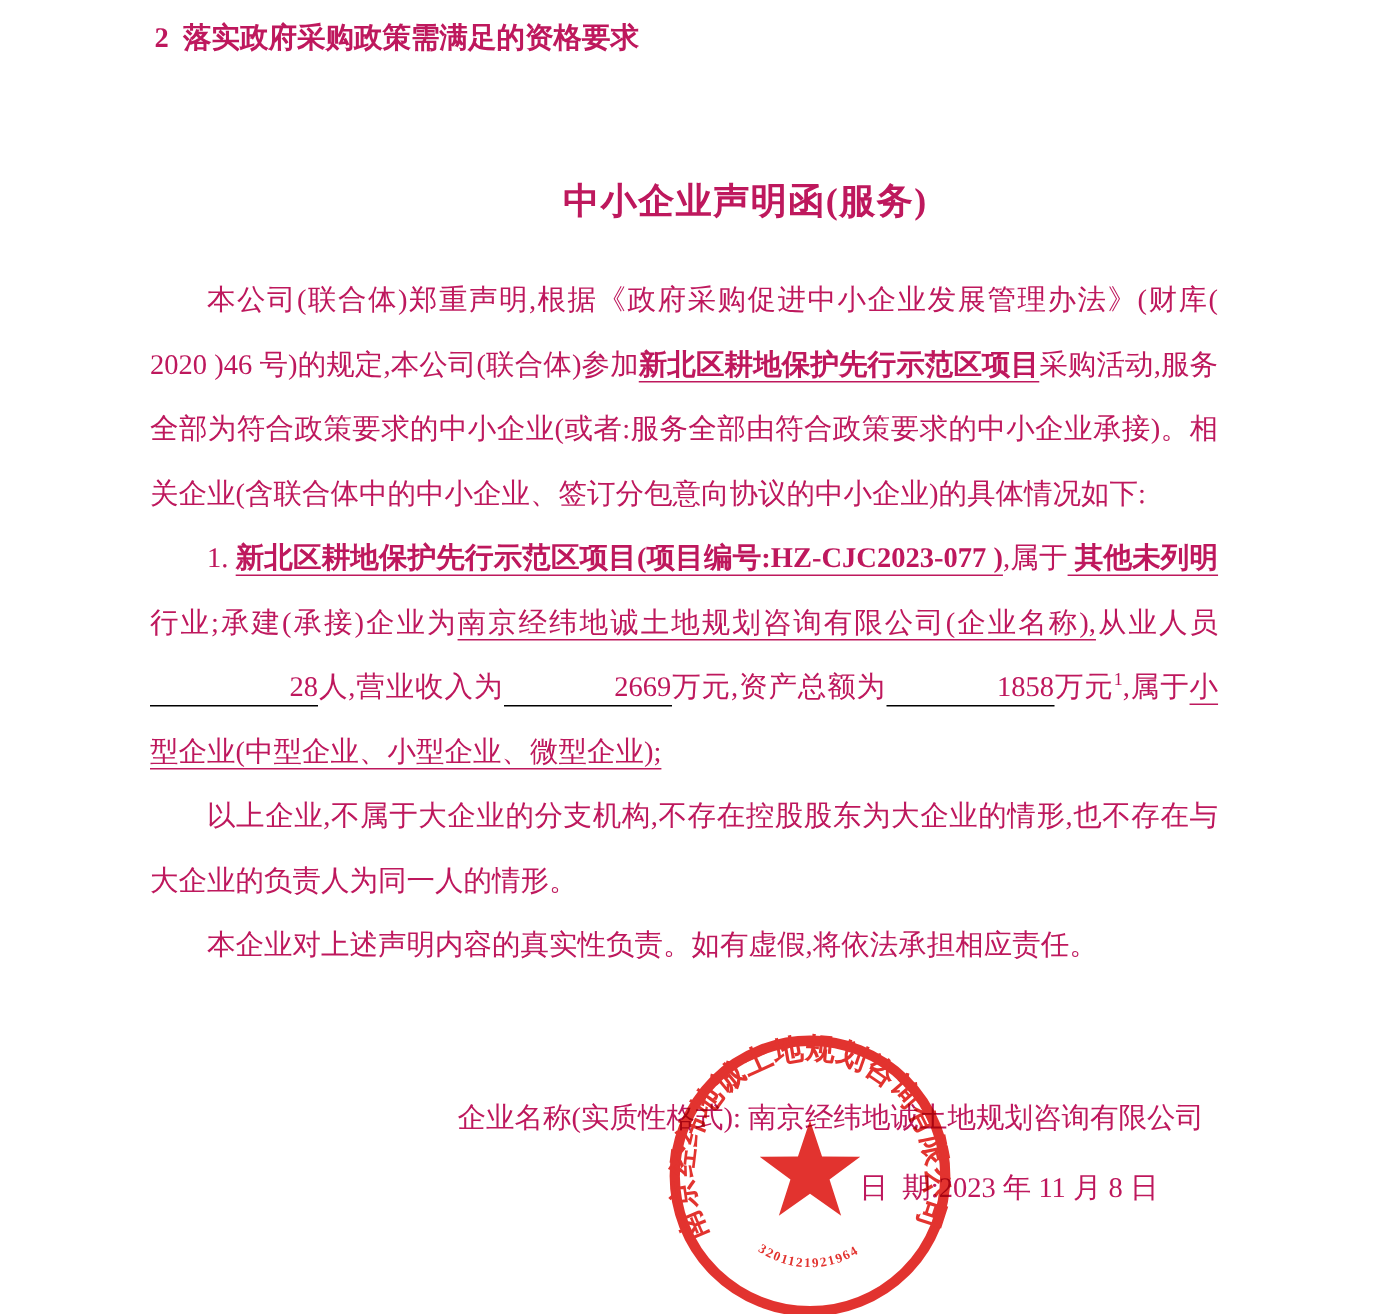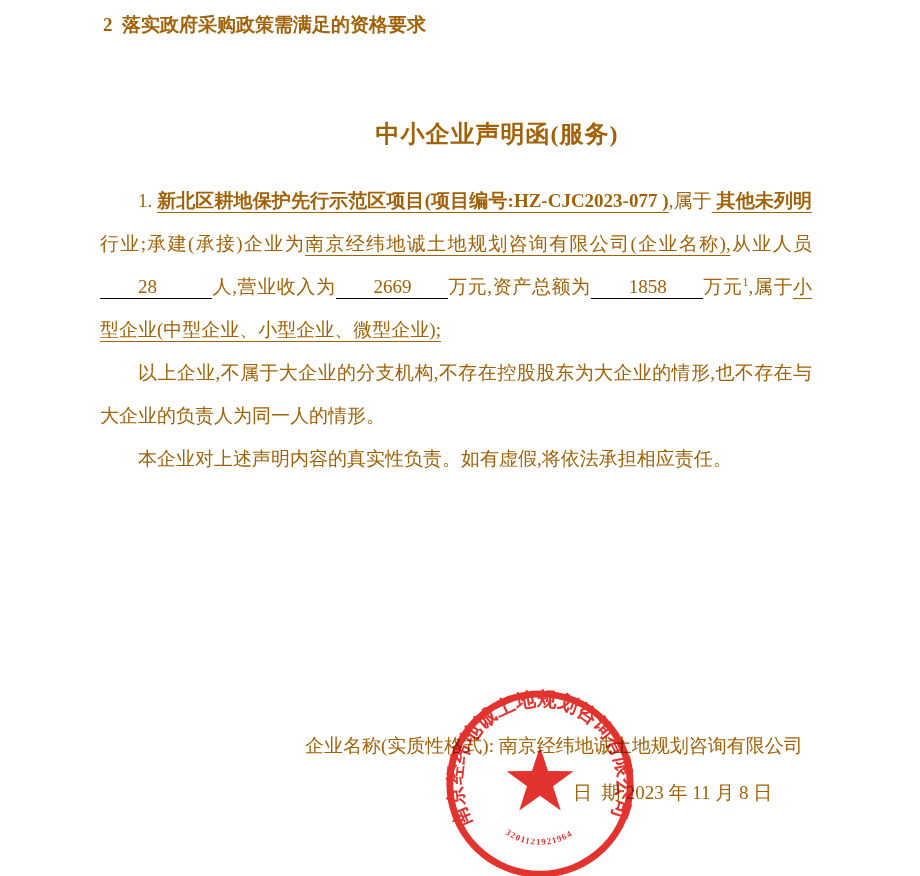--- a/index.html
+++ b/index.html
@@ -1,20 +1,20 @@
 <!DOCTYPE html>
 <html><head>
 <meta charset="utf-8">
 <style>
   html,body { margin:0; padding:0; background:#ffffff; }
   .page {
     position:relative;
     width:920px; height:876px;
     background:#ffffff;
-    color:#a16207;
+    color:#be185d;
     font-family:"Liberation Serif","DejaVu Serif",serif;
     overflow:hidden;
   }
   .heading1 {
     position:absolute; left:103px; top:12px;
     font-size:19px; font-weight:bold; white-space:pre;
   }
   .heading2 {
     position:absolute; left:103px; top:54px;
     font-size:19px; font-weight:bold; white-space:pre;
@@ -29,21 +29,21 @@
     position:absolute; left:100px; top:179px; width:712px;
     font-size:19px; line-height:43px; text-align:justify;
   }
   .doc-body p { margin:0; }
   .doc-body p.indent { text-indent:2em; }
   .seg-b { font-weight:bold; }
   .seg-u { text-decoration:underline; text-underline-offset:5px; }
   .seg-blank {
     display:inline-block; min-width:112px;
     border-bottom:1px solid #000;
-    text-align:left; line-height:22px; vertical-align:baseline;
+    text-align:right; line-height:22px; vertical-align:baseline;
   }
   .seg-sup { font-size:12px; vertical-align:super; line-height:0; }
   .signature {
     position:absolute; left:305px; top:733px;
     font-size:19px; line-height:26px;
   }
   .sig-date { margin-top:21px; margin-left:268px; white-space:pre; }
   .seal {
     position:absolute; left:442px; top:686px;
     width:196px; height:196px;
@@ -55,20 +55,21 @@
 <body>
 
 <div class="page">
 
   <div class="heading1">2  落实政府采购政策需满足的资格要求</div>
 
 
   <h1 class="doc-title">中小企业声明函(服务)</h1>
 
   <div class="doc-body">
+      <p class="indent"><span>本公司(联合体)郑重声明,根据《政府采购促进中小企业发展管理办法》(财库( 2020 )46 号)的规定,本公司(联合体)参加</span><span class="seg-b seg-u">新北区耕地保护先行示范区项目</span><span>采购活动,服务全部为符合政策要求的中小企业(或者:服务全部由符合政策要求的中小企业承接)。相关企业(含联合体中的中小企业、签订分包意向协议的中小企业)的具体情况如下:</span></p>
       <p class="indent"><span>1. </span><span class="seg-b seg-u">新北区耕地保护先行示范区项目(项目编号:HZ-CJC2023-077 )</span><span>,属于</span><span class="seg-b seg-u"> 其他未列明 </span><span>行业;承建(承接)企业为</span><span class="seg-u">南京经纬地诚土地规划咨询有限公司(企业名称),</span><span>从业人员</span><span class="seg-blank">28</span><span>人,营业收入为</span><span class="seg-blank">2669</span><span>万元,资产总额为</span><span class="seg-blank">1858</span><span>万元</span><span class="seg-sup">1</span><span>,属于</span><span class="seg-u">小型企业(中型企业、小型企业、微型企业);</span></p>
       <p class="indent"><span>以上企业,不属于大企业的分支机构,不存在控股股东为大企业的情形,也不存在与大企业的负责人为同一人的情形。</span></p>
       <p class="indent"><span>本企业对上述声明内容的真实性负责。如有虚假,将依法承担相应责任。</span></p>
     </div>
 
   <div class="signature">
     <div class="sig-company">
       <span>企业名称(实质性格式):</span>
       <span>南京经纬地诚土地规划咨询有限公司</span>
     </div>

